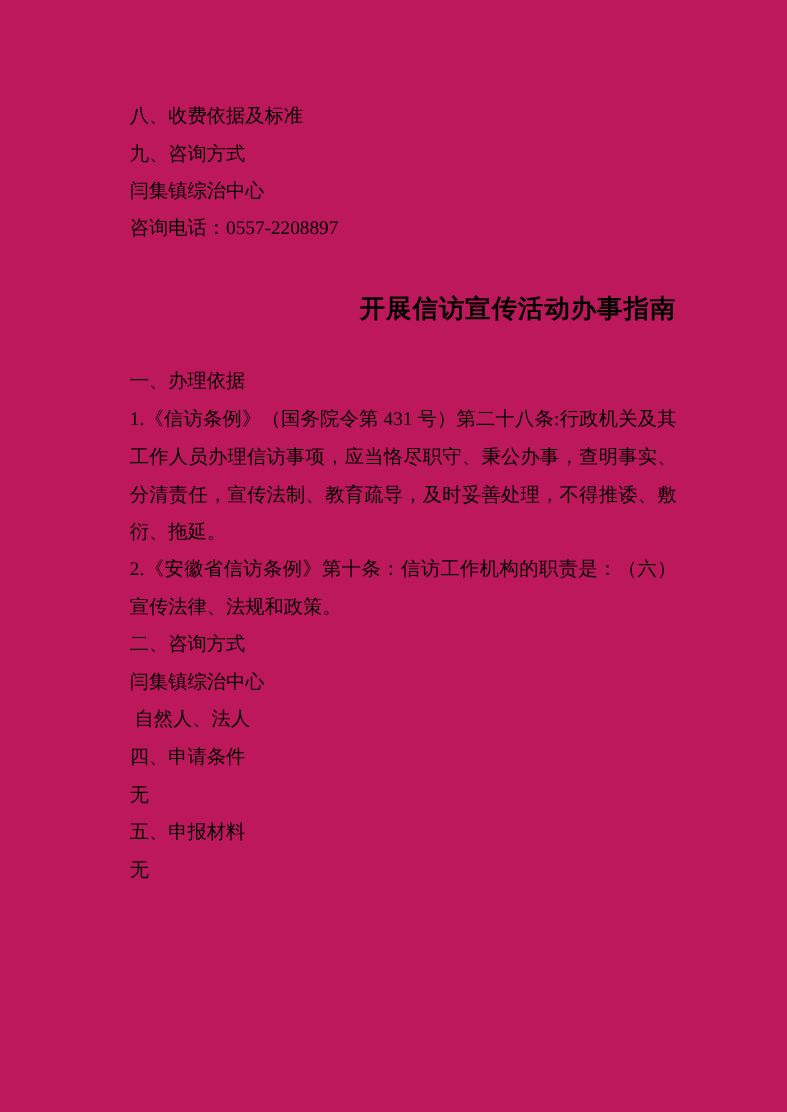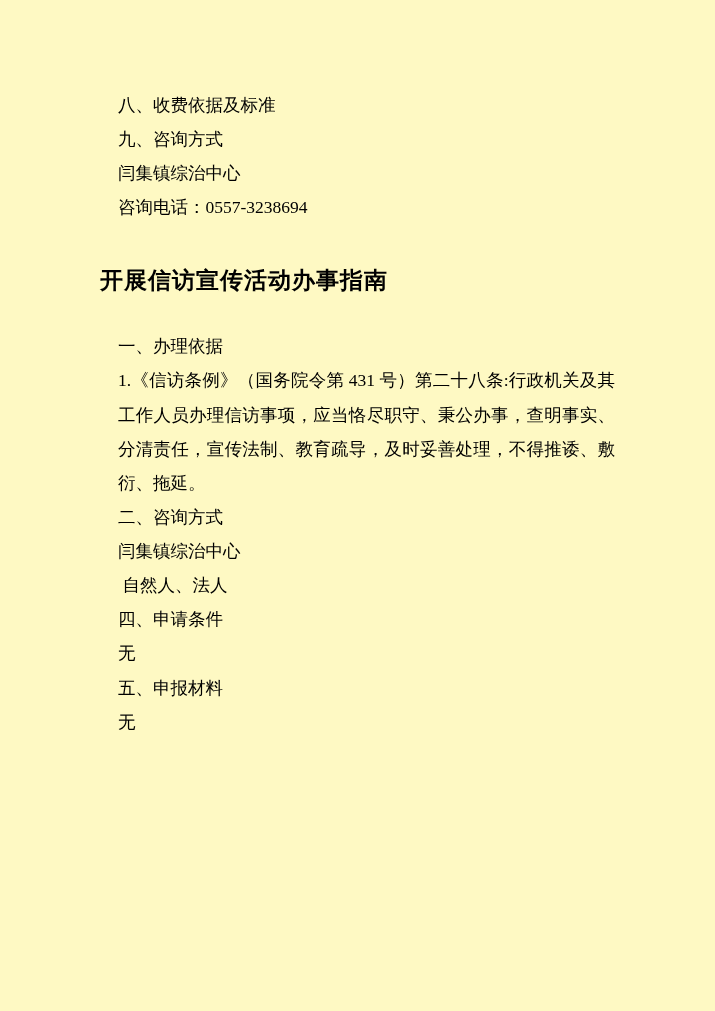--- a/index.html
+++ b/index.html
@@ -11,21 +11,21 @@
     width: 715px;
     height: 1011px;
     font-family: "Liberation Serif", "DejaVu Serif", serif;
     color: #000000;
     overflow: hidden;
   }
   .page {
     position: relative;
     width: 715px;
     height: 1011px;
-    background: #fef9c3;
+    background: #be185d;
     box-sizing: border-box;
     padding: 88px 100px 0 100px;
   }
   .doc-body {
     font-size: 17.5px;
     line-height: 1.95;
   }
   .para {
     margin: 0;
     white-space: pre-wrap;
@@ -39,43 +39,44 @@
     text-justify: inter-ideograph;
     text-indent: 0;
   }
   .first-ind {
     padding-left: 18px;
   }
   .doc-title {
     margin: 0;
     font-size: 23px;
     font-weight: bold;
-    text-align: left;
+    text-align: right;
     letter-spacing: 1px;
   }
   .spacer-lg { height: 34px; }
   .spacer-md { height: 26px; }
 </style>
 </head>
 <body>
 
 <div class="page">
   <div class="doc-body">
 
     <p class="para indent-1">八、收费依据及标准</p>
     <p class="para indent-1">九、咨询方式</p>
     <p class="para indent-1">闫集镇综治中心</p>
-    <p class="para indent-1">咨询电话：0557-3238694</p>
+    <p class="para indent-1">咨询电话：0557-2208897</p>
 
     <div class="spacer-lg"></div>
     <h1 class="doc-title">开展信访宣传活动办事指南</h1>
     <div class="spacer-md"></div>
 
     <p class="para indent-1">一、办理依据</p>
     <p class="para justify first-ind">1.《信访条例》（国务院令第 431 号）第二十八条:行政机关及其工作人员办理信访事项，应当恪尽职守、秉公办事，查明事实、分清责任，宣传法制、教育疏导，及时妥善处理，不得推诿、敷衍、拖延。</p>
+    <p class="para justify first-ind">2.《安徽省信访条例》第十条：信访工作机构的职责是：（六）宣传法律、法规和政策。</p>
 
     <p class="para indent-1">二、咨询方式</p>
     <p class="para indent-1">闫集镇综治中心</p>
 
     <p class="para indent-1"> 自然人、法人</p>
 
     <p class="para indent-1">四、申请条件</p>
     <p class="para indent-1">无</p>
 
     <p class="para indent-1">五、申报材料</p>

